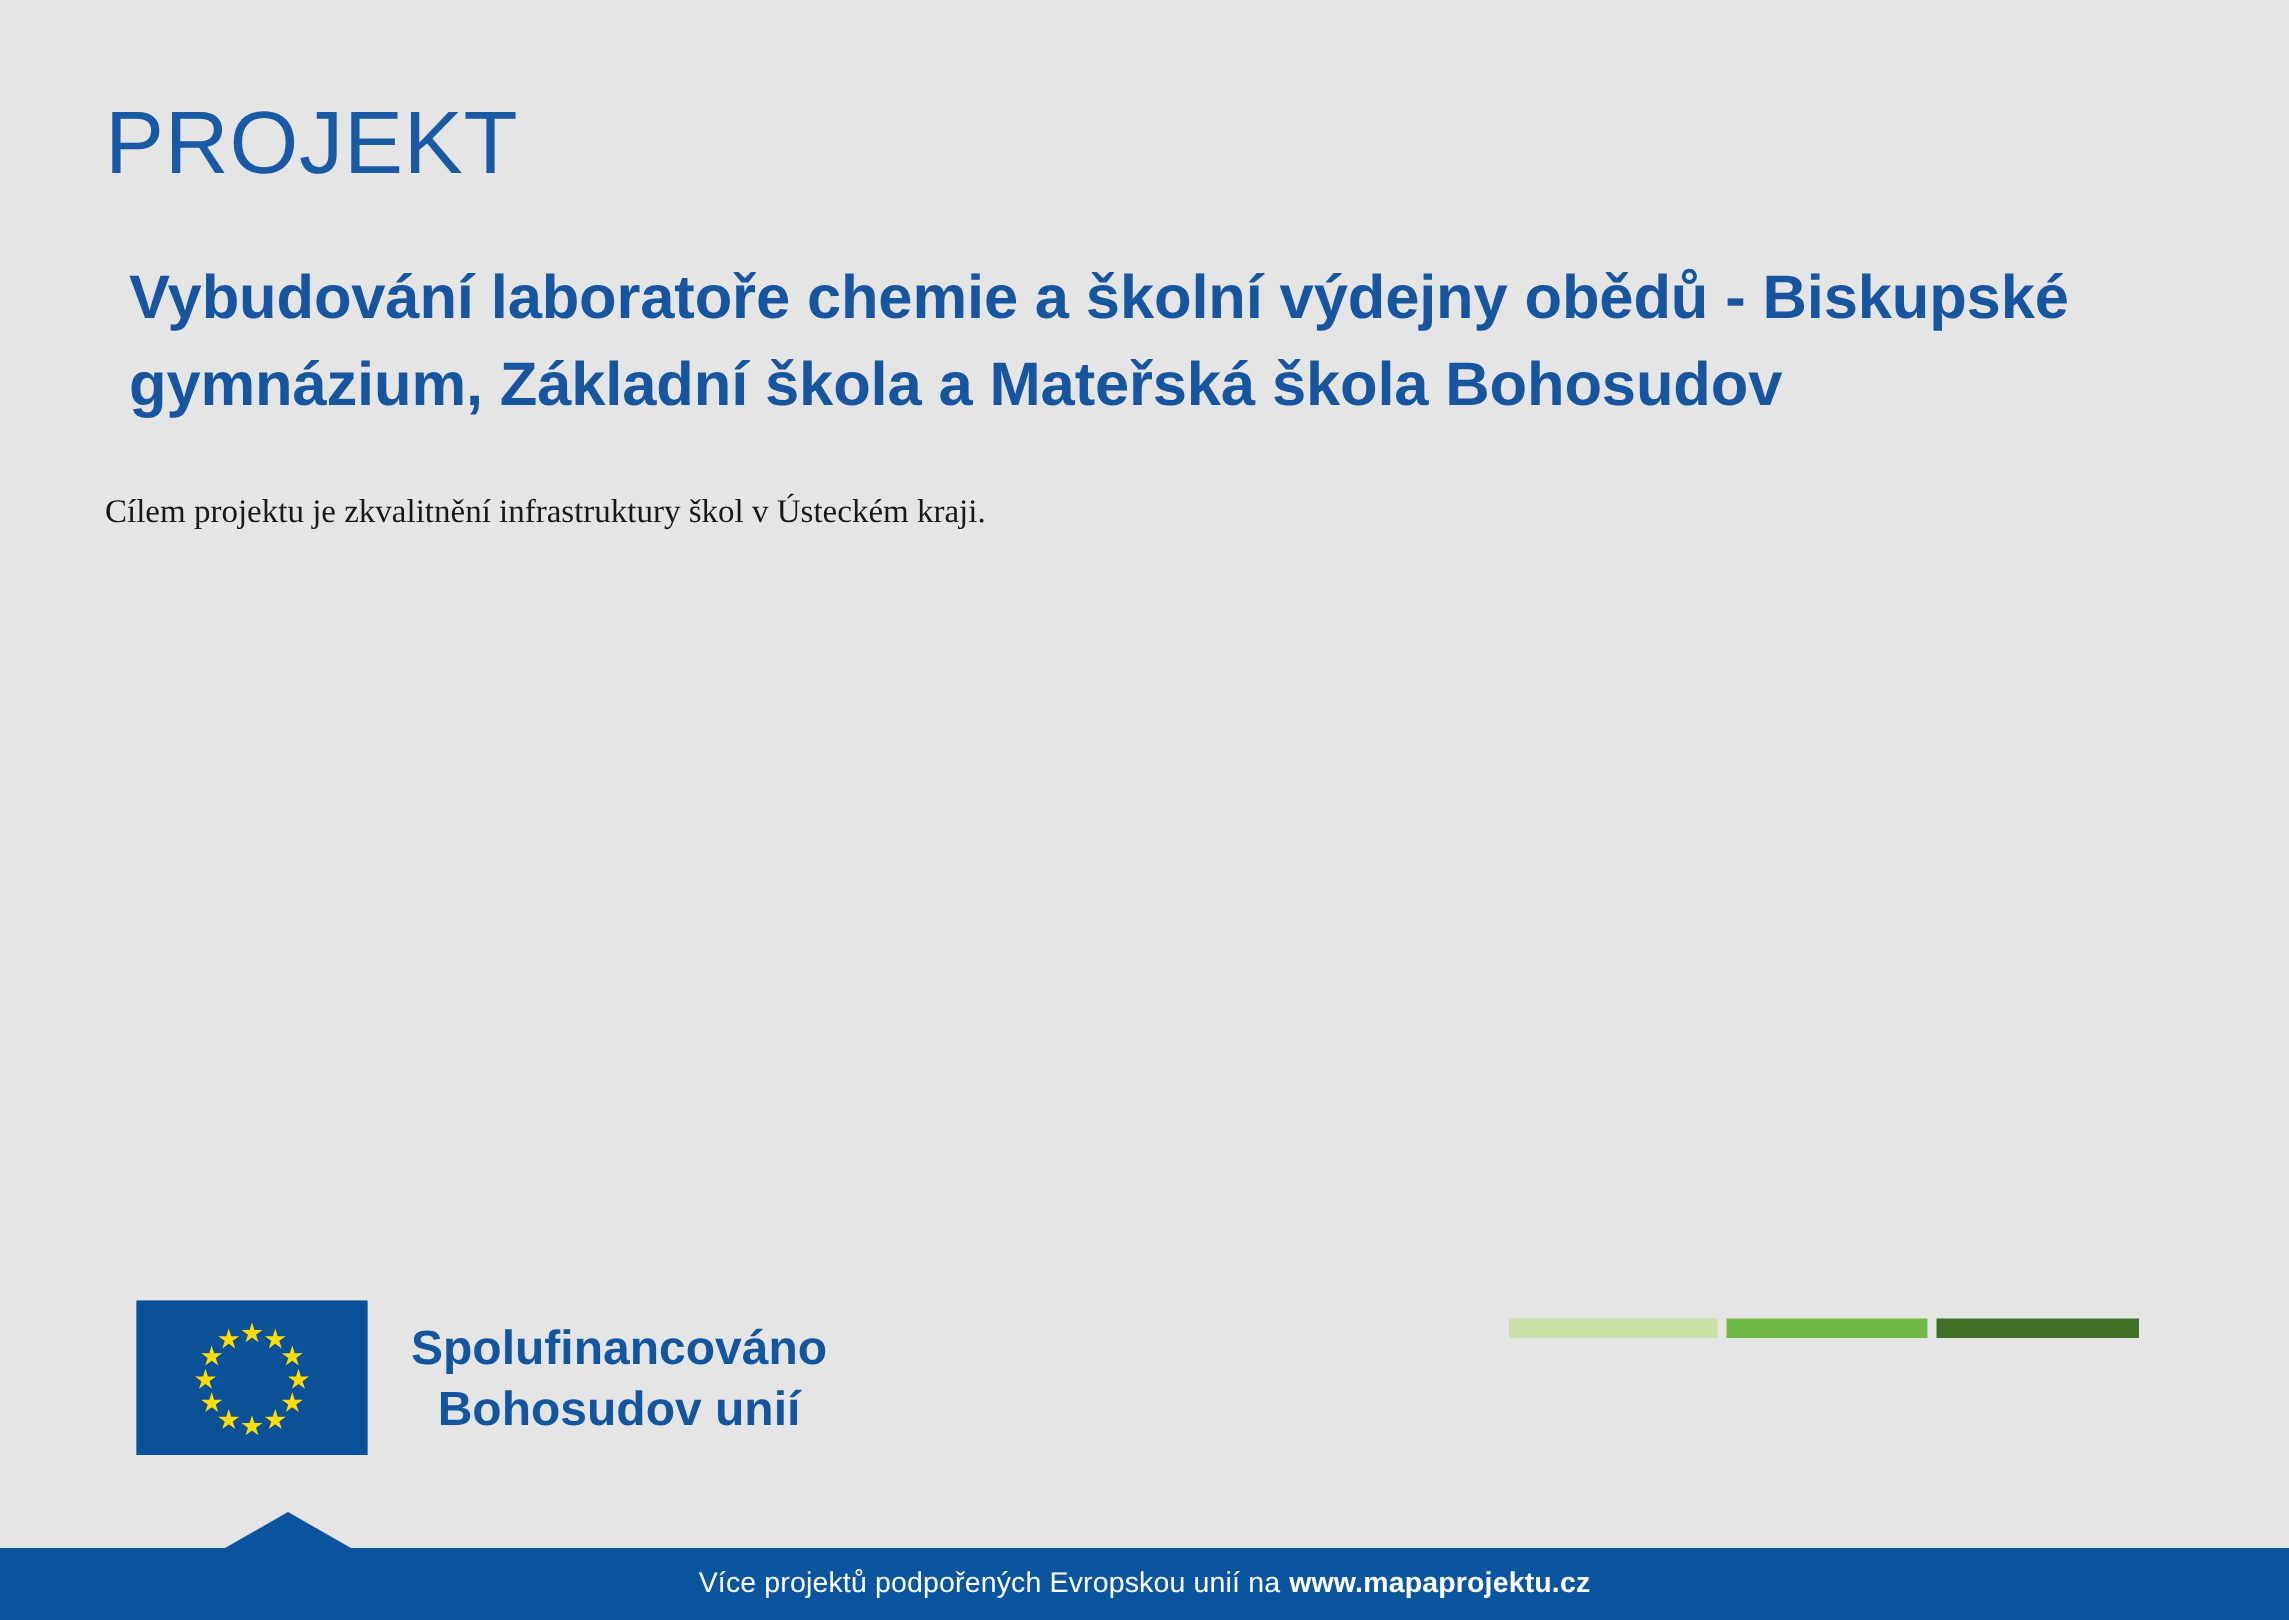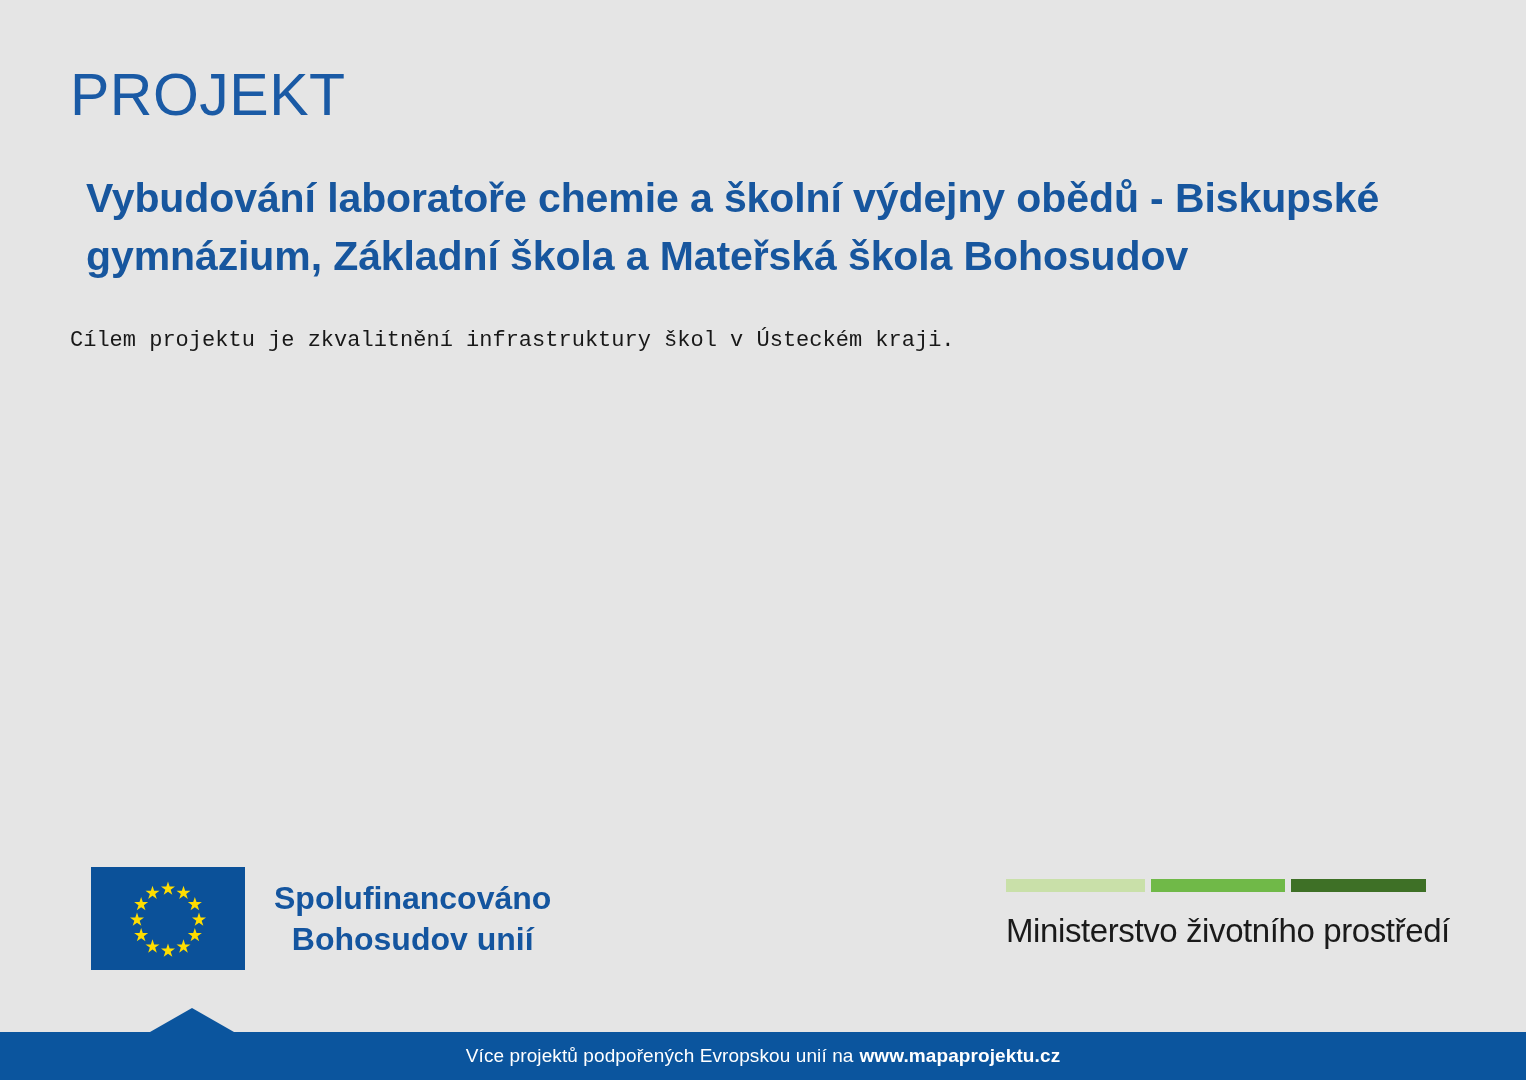--- a/index.html
+++ b/index.html
@@ -59,21 +59,21 @@
     color: #1A5AA5;
     font-weight: 400;
     margin: 48px 0 0 0;
   }
   .cofinance-line .strong {
     font-weight: 700;
     color: #17569E;
   }
 
   .goal-line {
-    font-family: Liberation Mono, monospace;
+    font-family: Liberation Serif, serif;
     font-size: 22px;
     line-height: 1.3;
     color: #181818;
     font-weight: 400;
     margin: 42px 0 0 0;
   }
 
   
   .logos {
     position: absolute;
@@ -226,21 +226,20 @@
         <div>Bohosudov unií</div>
       </div>
     </div>
 
     <div class="mzp-logo">
       <div class="mzp-bars">
         <div class="mzp-bar b1"></div>
         <div class="mzp-bar b2"></div>
         <div class="mzp-bar b3"></div>
       </div>
-      <div class="mzp-name">Ministerstvo životního prostředí</div>
     </div>
   </div>
 
   <div class="footer-notch"></div>
   <div class="footer">
     <div class="footer-text">
       <span>Více projektů podpořených Evropskou unií na</span>
       <span class="url">www.mapaprojektu.cz</span>
     </div>
   </div>

